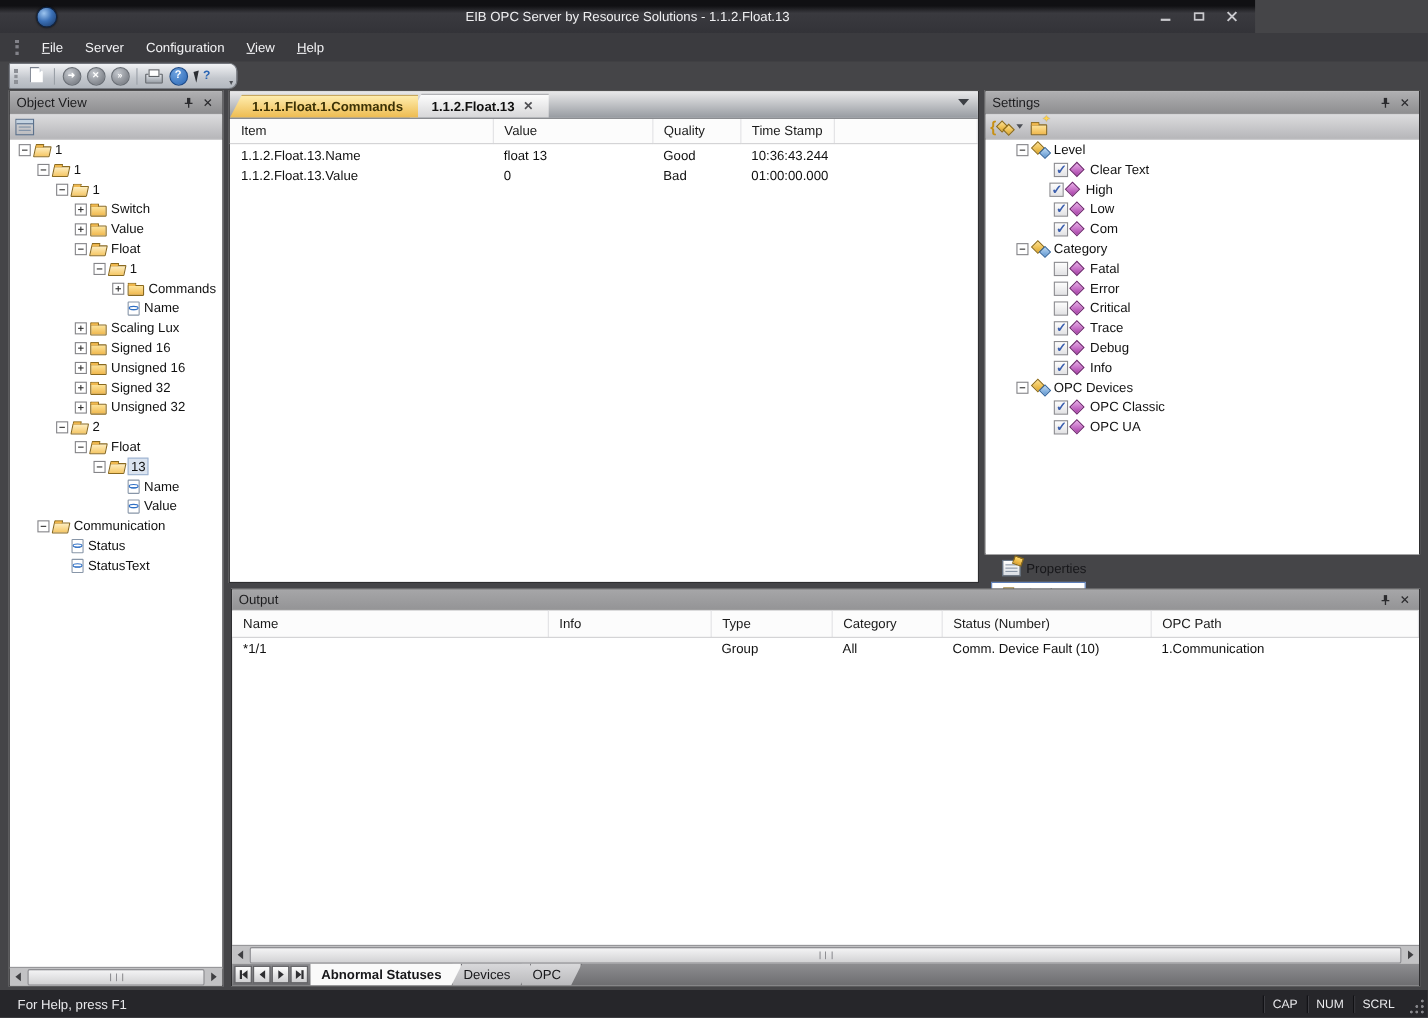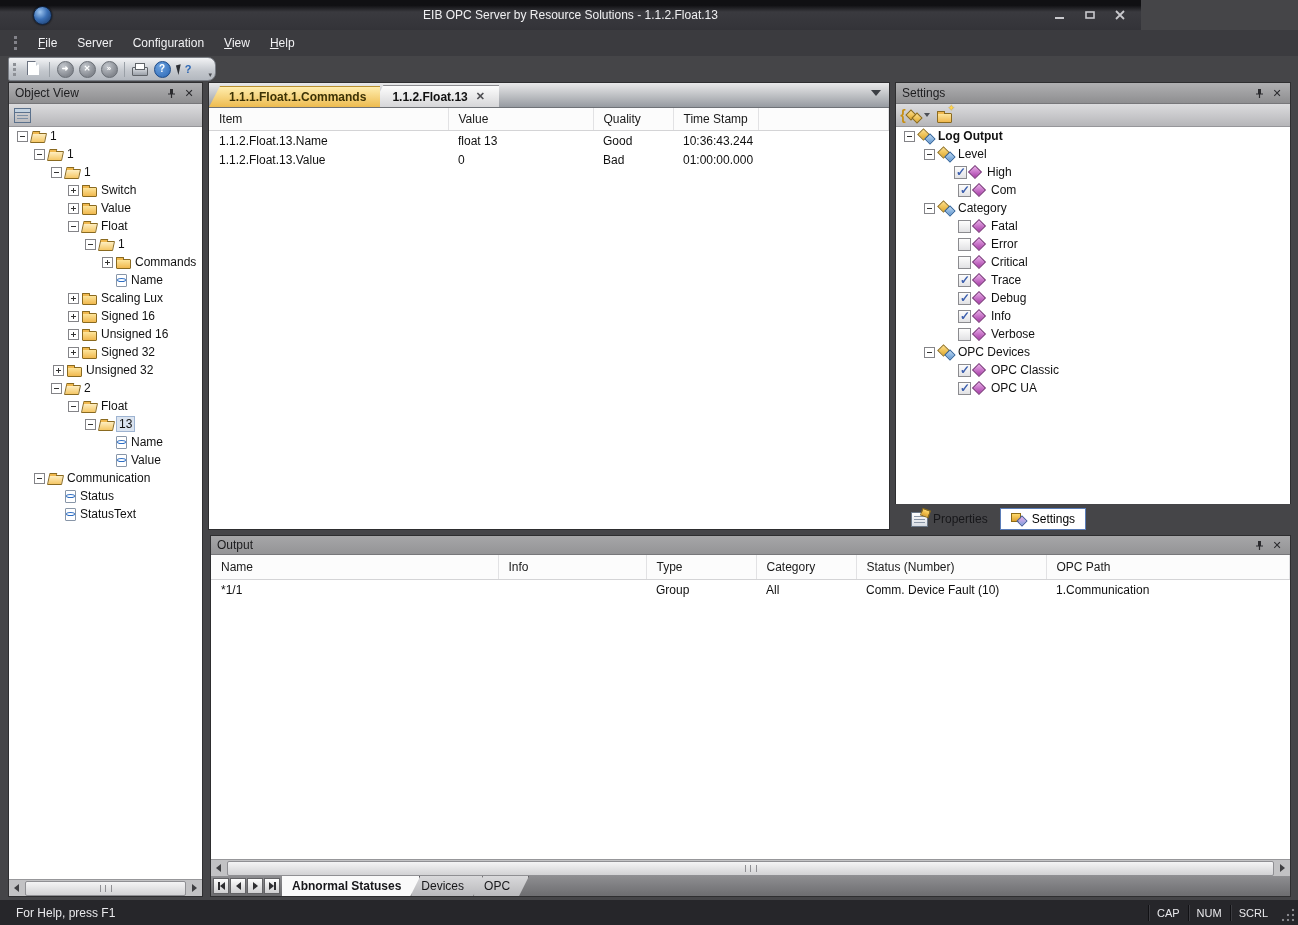--- a/index.html
+++ b/index.html
@@ -101,21 +101,21 @@
     margin-left:-8px;height:21px;border-top:1px solid #8c8c90;}
   .tabclose{margin-left:8px;color:#4e4e52;font-weight:bold;font-size:11px;}
   .strip-drop{position:absolute;right:8px;top:7px;width:0;height:0;
     border-left:5px solid transparent;border-right:5px solid transparent;border-top:6px solid #3c3f44;}
   .grid{width:100%;border-collapse:collapse;table-layout:fixed;}
   .grid th{height:22px;font-weight:normal;text-align:left;padding:0 0 0 10px;
     background:#fcfcfc;border-right:1px solid #e2e2e4;border-bottom:1px solid #d4d4d6;color:#1a1a1a;}
   .grid td{height:19px;padding:0 0 0 10px;color:#101010;white-space:nowrap;overflow:hidden;}
   
   .sp-tabs{position:absolute;left:895px;top:506px;width:396px;height:26px;
-    display:flex;align-items:center;gap:2px;padding-left:6px;box-sizing:border-box;}
+    display:flex;align-items:flex-start;gap:2px;padding-left:6px;box-sizing:border-box;flex-direction:column;}
   .sp-tab{display:flex;align-items:center;gap:5px;padding:3px 10px;color:#17171a;}
   .sp-tab.active{background:#fff;border:1px solid #5b7db8;color:#000;}
   .propicon{width:15px;height:13px;background:linear-gradient(#fefefe,#d8dde4);
     border:1px solid #6b7888;position:relative;}
   .propicon::before{content:"";position:absolute;left:2px;top:3px;right:2px;height:1px;
     background:#8a96a6;box-shadow:0 3px 0 #8a96a6, 0 6px 0 #8a96a6;}
   .propicon::after{content:"";position:absolute;right:-3px;top:-4px;width:7px;height:6px;
     background:linear-gradient(#ffd96b,#e0a32e);border:1px solid #8f6c16;transform:rotate(20deg);}
   .setticon{width:16px;height:14px;position:relative;}
   .setticon::before{content:"";position:absolute;left:0;top:1px;width:8px;height:7px;
@@ -325,21 +325,21 @@
     <div class="trow" style="padding-left:59px">
         <span class="exp plus"></span>
         <span class="fold"></span>
         <span class="tlbl">Unsigned 16</span>
       </div>
     <div class="trow" style="padding-left:59px">
         <span class="exp plus"></span>
         <span class="fold"></span>
         <span class="tlbl">Signed 32</span>
       </div>
-    <div class="trow" style="padding-left:44px">
+    <div class="trow" style="padding-left:59px">
         <span class="exp plus"></span>
         <span class="fold"></span>
         <span class="tlbl">Unsigned 32</span>
       </div>
     <div class="trow" style="padding-left:42px">
         <span class="exp"></span>
         <span class="fold open"></span>
         <span class="tlbl">2</span>
       </div>
     <div class="trow" style="padding-left:59px">
@@ -455,34 +455,39 @@
       </span>
       <span class="ddarrow"></span>
     </div>
     <div class="tbtn" style="width:22px">
       <span class="foldstar">
           <span class="fold"></span>
         </span>
     </div>
   </div>
   <div class="tree" style="height:377px;">
-    <div class="trow" style="padding-left:8px">
-        <span class="exp"></span>
-        <span class="grpicon"></span>
-        <span class="tlbl bold">Log Output</span>
-      </div>
     <div class="trow" style="padding-left:28px">
         <span class="exp"></span>
         <span class="grpicon"></span>
         <span class="tlbl">Level</span>
       </div>
+    <div class="trow" style="padding-left:62px">
+        <span class="cb on"></span>
+        <span class="dia"></span>
+        <span class="tlbl">Clear Text</span>
+      </div>
     <div class="trow" style="padding-left:58px">
         <span class="cb on"></span>
         <span class="dia"></span>
         <span class="tlbl">High</span>
+      </div>
+    <div class="trow" style="padding-left:62px">
+        <span class="cb on"></span>
+        <span class="dia"></span>
+        <span class="tlbl">Low</span>
       </div>
     <div class="trow" style="padding-left:62px">
         <span class="cb on"></span>
         <span class="dia"></span>
         <span class="tlbl">Com</span>
       </div>
     <div class="trow" style="padding-left:28px">
         <span class="exp"></span>
         <span class="grpicon"></span>
         <span class="tlbl">Category</span>
@@ -509,25 +514,20 @@
       </div>
     <div class="trow" style="padding-left:62px">
         <span class="cb on"></span>
         <span class="dia"></span>
         <span class="tlbl">Debug</span>
       </div>
     <div class="trow" style="padding-left:62px">
         <span class="cb on"></span>
         <span class="dia"></span>
         <span class="tlbl">Info</span>
-      </div>
-    <div class="trow" style="padding-left:62px">
-        <span class="cb"></span>
-        <span class="dia"></span>
-        <span class="tlbl">Verbose</span>
       </div>
     <div class="trow" style="padding-left:28px">
         <span class="exp"></span>
         <span class="grpicon"></span>
         <span class="tlbl">OPC Devices</span>
       </div>
     <div class="trow" style="padding-left:62px">
         <span class="cb on"></span>
         <span class="dia"></span>
         <span class="tlbl">OPC Classic</span>

